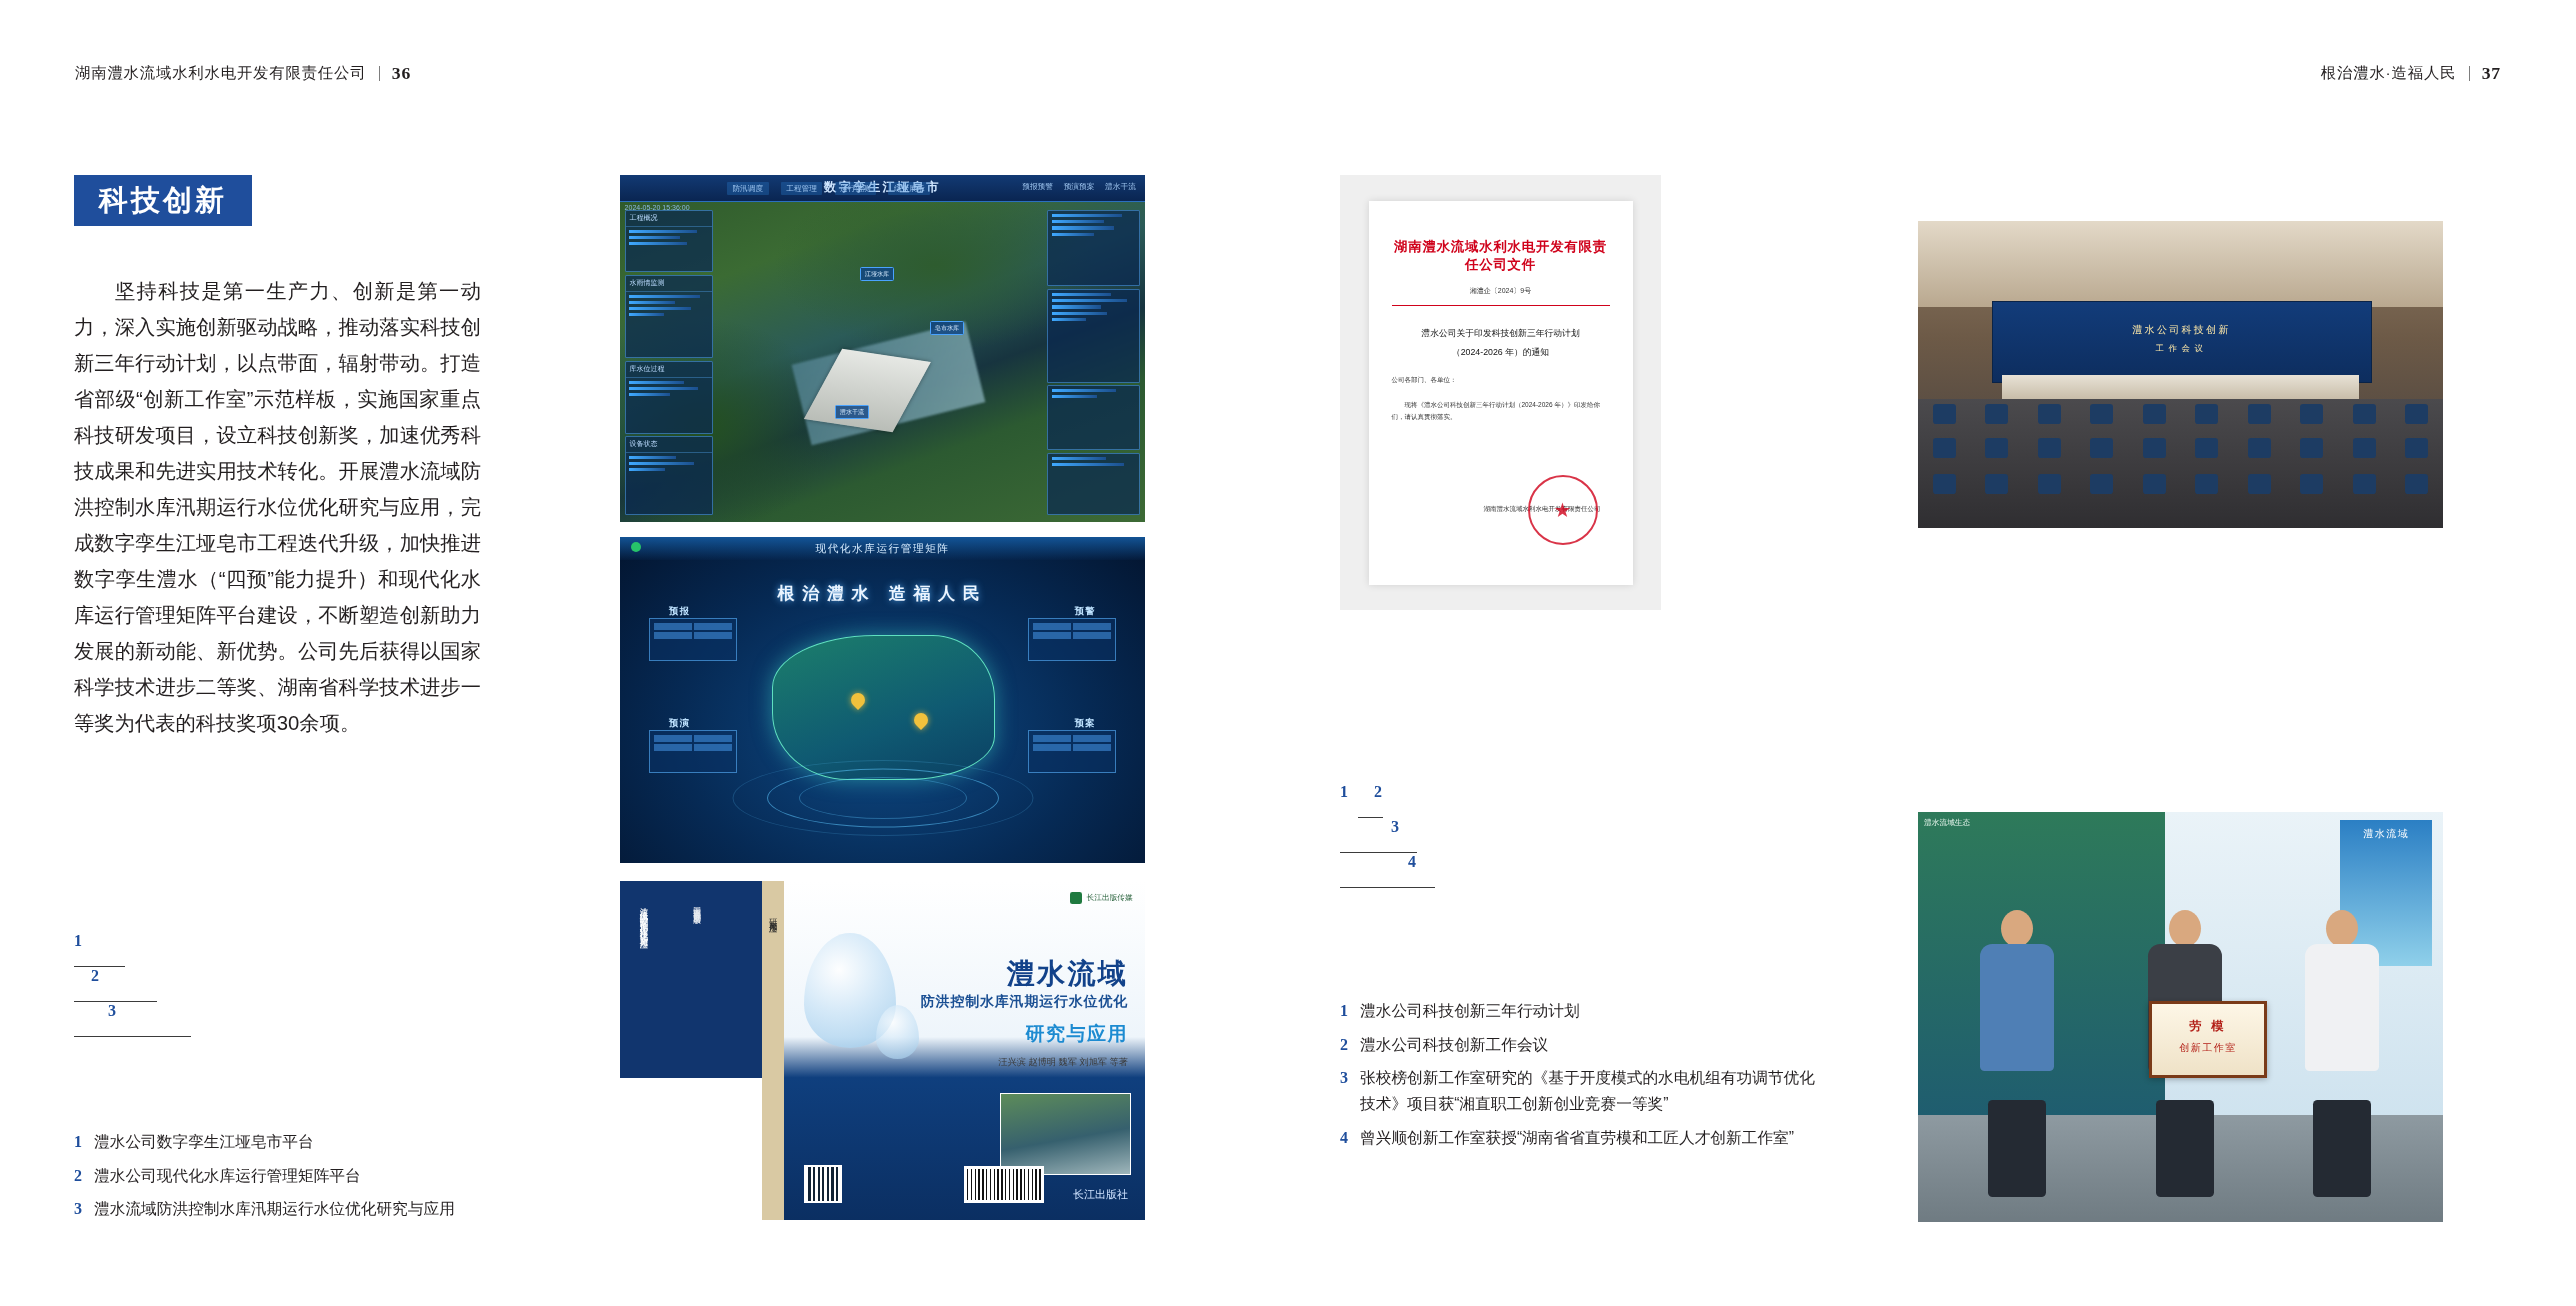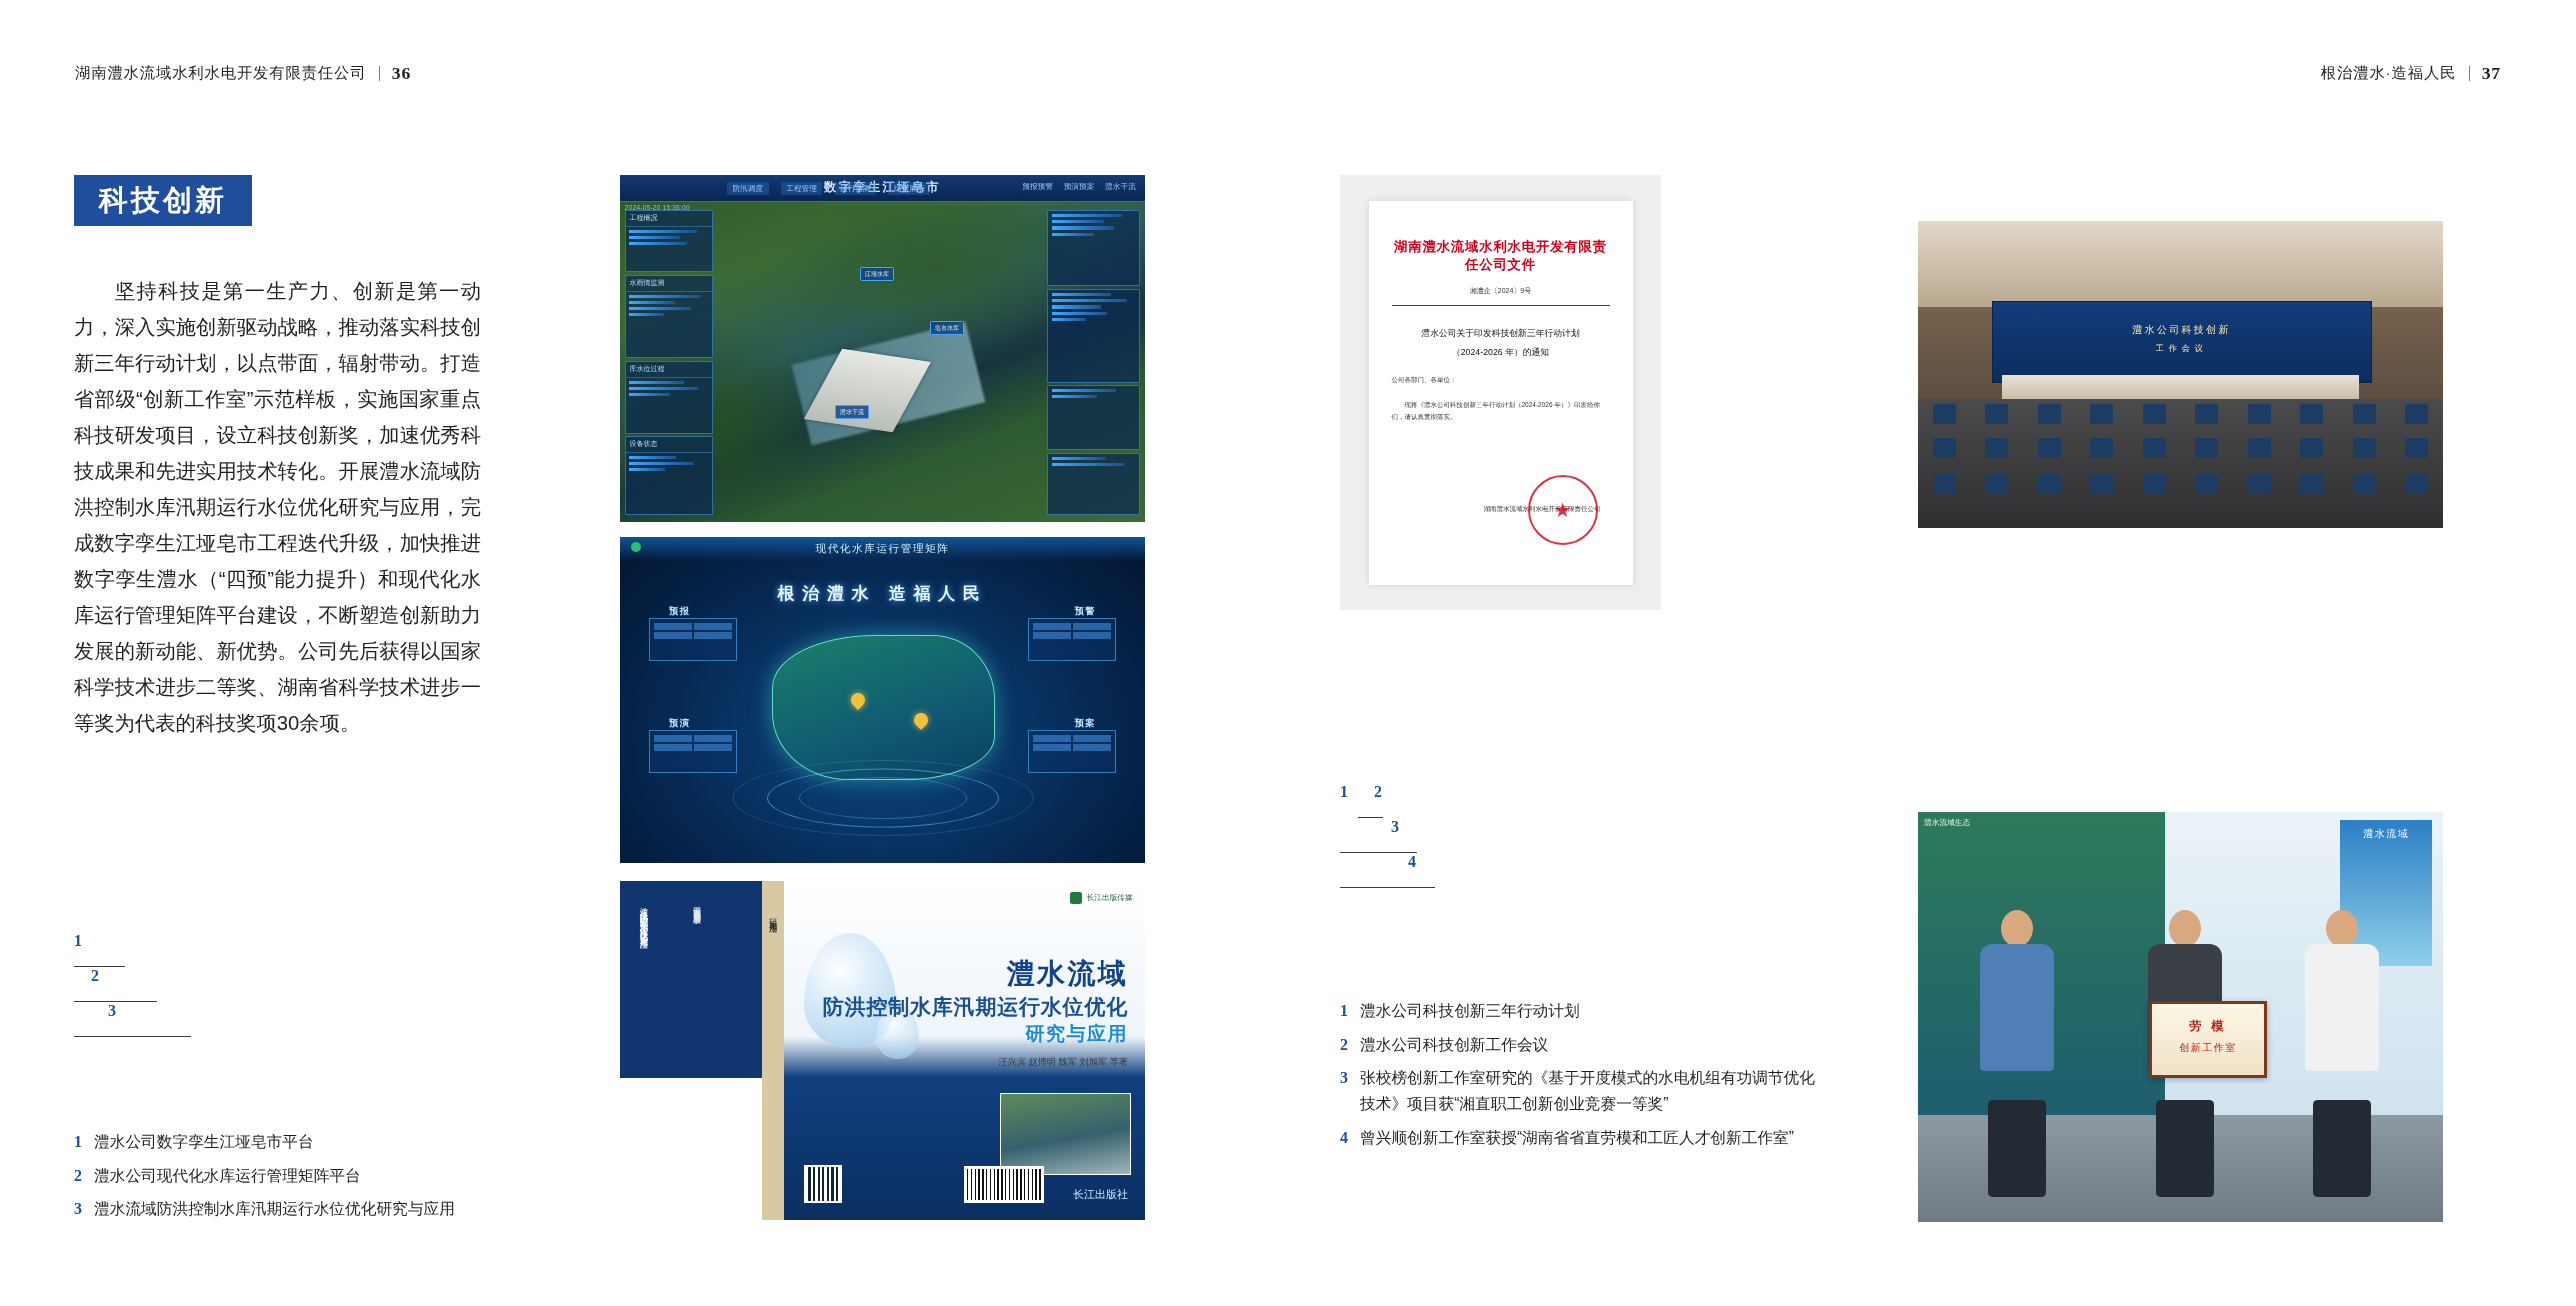--- a/index.html
+++ b/index.html
@@ -308,21 +308,21 @@
   }
   .f3 .front .pubrow .mark {
     width: 12.3px; height: 12.3px; background: #1f7a3f; border-radius: 2.3px;
   }
   .f3 .front .pubrow span { font-size: 7.7px; color: #27613a; }
   .f3 .front .t1 {
     position: absolute; right: 17px; top: 74px; font-size: 28px; font-weight: bold;
     color: #12428a; letter-spacing: 2.3px;
   }
   .f3 .front .t2 {
-    position: absolute; right: 17px; top: 112px; font-size: 21px; font-weight: bold;
+    position: absolute; right: 17px; top: 112px; font-size: 14px; font-weight: bold;
     color: #1a4f93; letter-spacing: 0.8px;
   }
   .f3 .front .t3 {
     position: absolute; right: 17px; top: 140px; font-size: 19px; font-weight: bold;
     color: #1d8bd1; letter-spacing: 1.5px;
   }
   .f3 .front .authors {
     position: absolute; right: 17px; top: 175px; font-size: 9.2px; color: #3a3a3a;
   }
   .f3 .front .drop {

